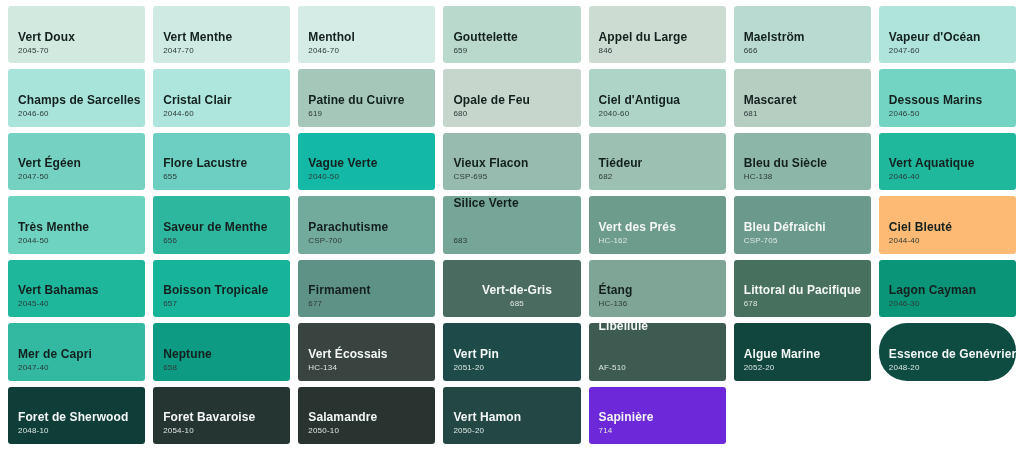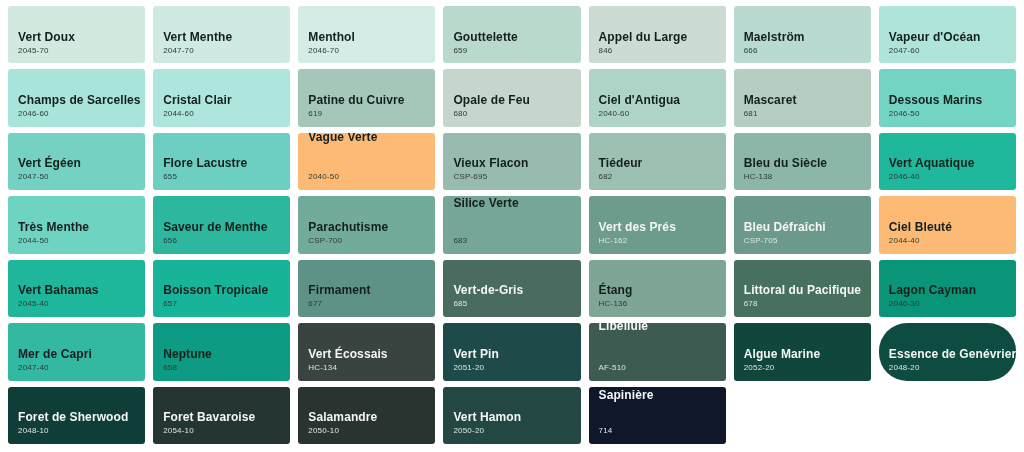--- a/index.html
+++ b/index.html
@@ -116,21 +116,21 @@
       <div class="swatch-code">2046-50</div>
     </div>
     <div class="swatch dark-text" style="background: rgb(117, 210, 195);">
       <div class="swatch-name">Vert Égéen</div>
       <div class="swatch-code">2047-50</div>
     </div>
     <div class="swatch dark-text" style="background: rgb(108, 207, 193);">
       <div class="swatch-name">Flore Lacustre</div>
       <div class="swatch-code">655</div>
     </div>
-    <div class="swatch dark-text" style="background: #fdba74; gap: 26px;">
+    <div class="swatch dark-text" style="background: #14b8a6;">
       <div class="swatch-name">Vague Verte</div>
       <div class="swatch-code">2040-50</div>
     </div>
     <div class="swatch dark-text" style="background: rgb(151, 187, 174);">
       <div class="swatch-name">Vieux Flacon</div>
       <div class="swatch-code">CSP-695</div>
     </div>
     <div class="swatch dark-text" style="background: rgb(156, 192, 178);">
       <div class="swatch-name">Tiédeur</div>
       <div class="swatch-code">682</div>
@@ -176,21 +176,21 @@
       <div class="swatch-code">2045-40</div>
     </div>
     <div class="swatch dark-text" style="background: rgb(23, 180, 154);">
       <div class="swatch-name">Boisson Tropicale</div>
       <div class="swatch-code">657</div>
     </div>
     <div class="swatch dark-text" style="background: rgb(95, 146, 135);">
       <div class="swatch-name">Firmament</div>
       <div class="swatch-code">677</div>
     </div>
-    <div class="swatch light-text" style="background: rgb(74, 107, 96);">
+    <div class="swatch light-text" style="background: rgb(74, 107, 96); align-items: center;">
       <div class="swatch-name">Vert-de-Gris</div>
       <div class="swatch-code">685</div>
     </div>
     <div class="swatch dark-text" style="background: rgb(127, 165, 150);">
       <div class="swatch-name">Étang</div>
       <div class="swatch-code">HC-136</div>
     </div>
     <div class="swatch light-text" style="background: rgb(72, 112, 95);">
       <div class="swatch-name">Littoral du Pacifique</div>
       <div class="swatch-code">678</div>
@@ -236,17 +236,17 @@
       <div class="swatch-code">2054-10</div>
     </div>
     <div class="swatch light-text" style="background: rgb(41, 51, 47);">
       <div class="swatch-name">Salamandre</div>
       <div class="swatch-code">2050-10</div>
     </div>
     <div class="swatch light-text" style="background: rgb(35, 72, 68);">
       <div class="swatch-name">Vert Hamon</div>
       <div class="swatch-code">2050-20</div>
     </div>
-    <div class="swatch light-text" style="background: #0f172a; gap: 22px;">
+    <div class="swatch light-text" style="background: #6d28d9;">
       <div class="swatch-name">Sapinière</div>
       <div class="swatch-code">714</div>
     </div>
   </div>
 
 </body></html>

